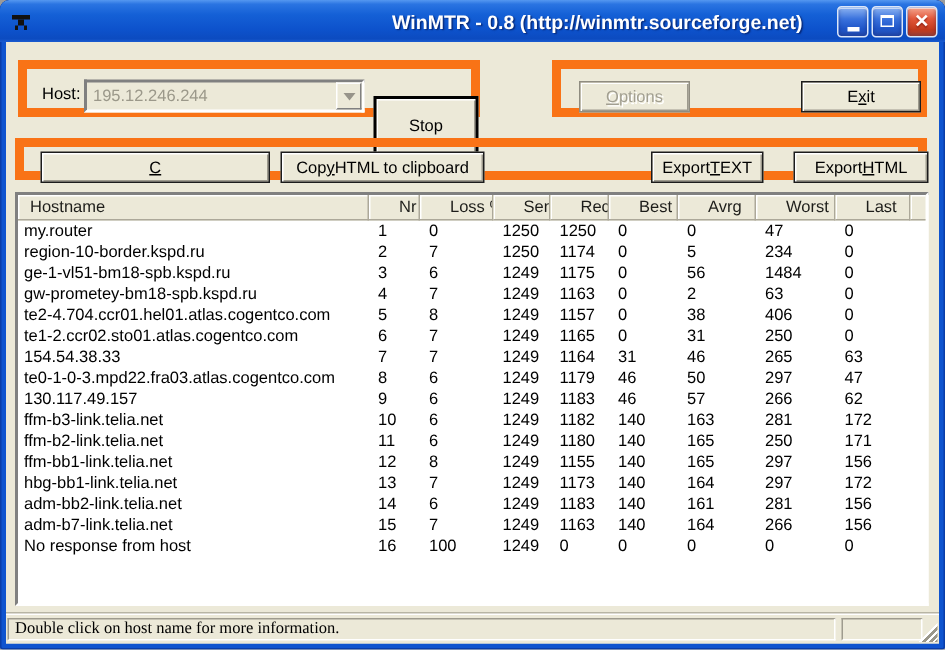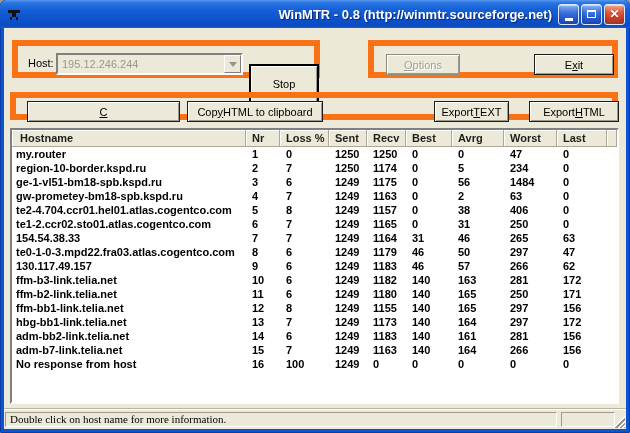--- a/index.html
+++ b/index.html
@@ -11,20 +11,21 @@
     background:#0f54cf;border-radius:6px 6px 2px 2px;
     overflow:hidden;
     box-shadow:inset 0 0 0 1px #0a3da8;
   }
   
   .titlebar{
     position:absolute;left:0;top:0;right:0;height:28px;
     background:linear-gradient(180deg,#5598f0 0%,#2a74e2 10%,#1460d6 35%,#0d52cc 70%,#0c4bc0 92%,#1a5bd0 100%);
     display:flex;align-items:center;padding:0 5px 0 6px;
     border-radius:6px 6px 0 0;
+    gap:17px;
   }
   .app-icon{width:16px;height:16px;flex:0 0 auto;margin-top:2px;}
   .title-text{
     margin-left:auto;color:#fff;font-weight:bold;font-size:13px;
     text-shadow:1px 1px 1px rgba(0,10,60,.6);
     padding-right:6px;white-space:nowrap;margin-top:1px;
   }
   .winbtns{display:flex;gap:2px;flex:0 0 auto;}
   .winbtn{
     width:21px;height:21px;border-radius:3px;border:1px solid #dce6f8;
@@ -73,24 +74,24 @@
   .btn.default{border:2px solid #000;}
   .btn.disabled{color:#a29f91;border-color:#8f8c80;text-shadow:1px 1px 0 #fff;cursor:default;}
   .ak{text-decoration:underline;}
 
   
   .listview{
     position:absolute;left:6px;top:100px;width:609px;height:276px;
     background:#fff;border:2px solid;border-color:#808080 #fff #fff #808080;
     overflow:hidden;
   }
-  .lgrid{display:grid;grid-template-columns:234px 34px 49px 38px 39px 46px 52px 53px 50px minmax(0,1fr);font-weight:bold;}
+  .lgrid{display:grid;grid-template-columns:234px 34px 49px 38px 39px 46px 52px 53px 50px minmax(0,1fr);}
   .lheader .hcell{
     height:17px;background:#ECE9D8;font-size:11px;color:#1d1d1a;
-    line-height:16px;padding-left:6px;white-space:nowrap;overflow:hidden;
+    line-height:16px;padding-left:20px;white-space:nowrap;overflow:hidden;
     border-right:1px solid #ACA899;border-bottom:1px solid #ACA899;
     box-shadow:inset 1px 1px 0 #fff;cursor:default;
   }
   .lheader .hcell:first-child{padding-left:8px;}
   .trow{height:14px;}
   .tcell{
     font-size:11px;color:#000;line-height:14px;padding-left:6px;
     white-space:nowrap;overflow:hidden;
   }
   .tcell.host{padding-left:4px;}

